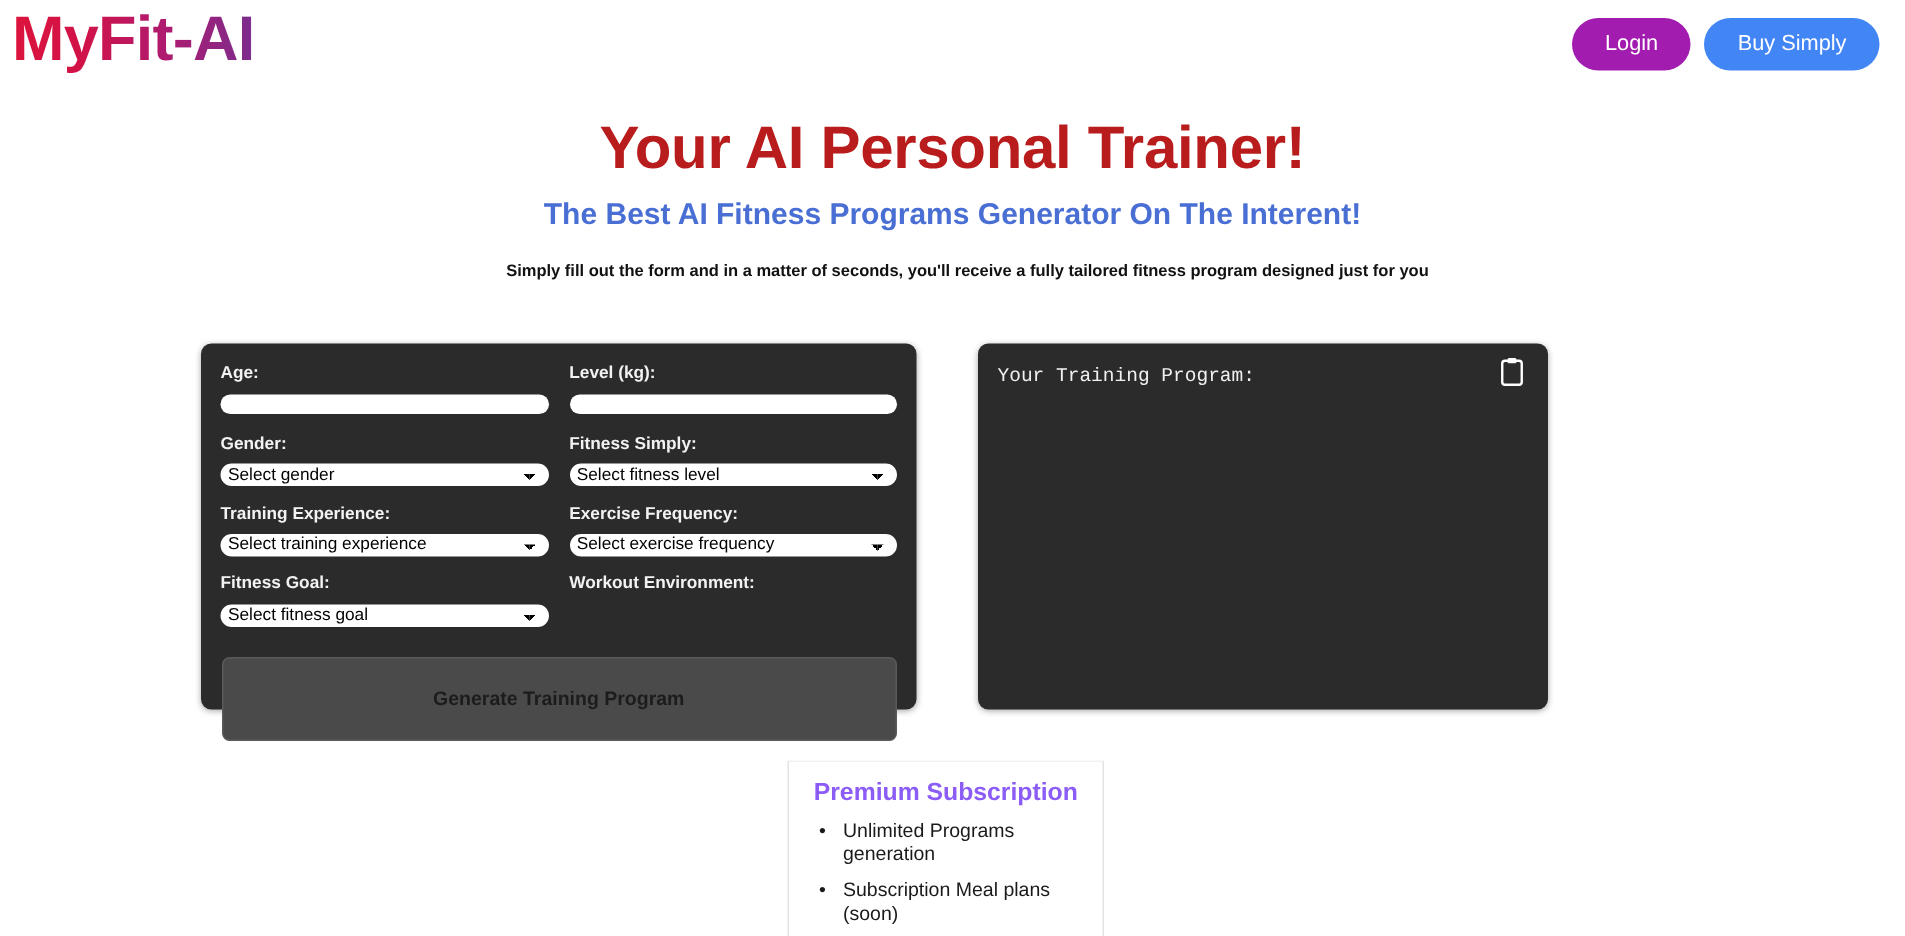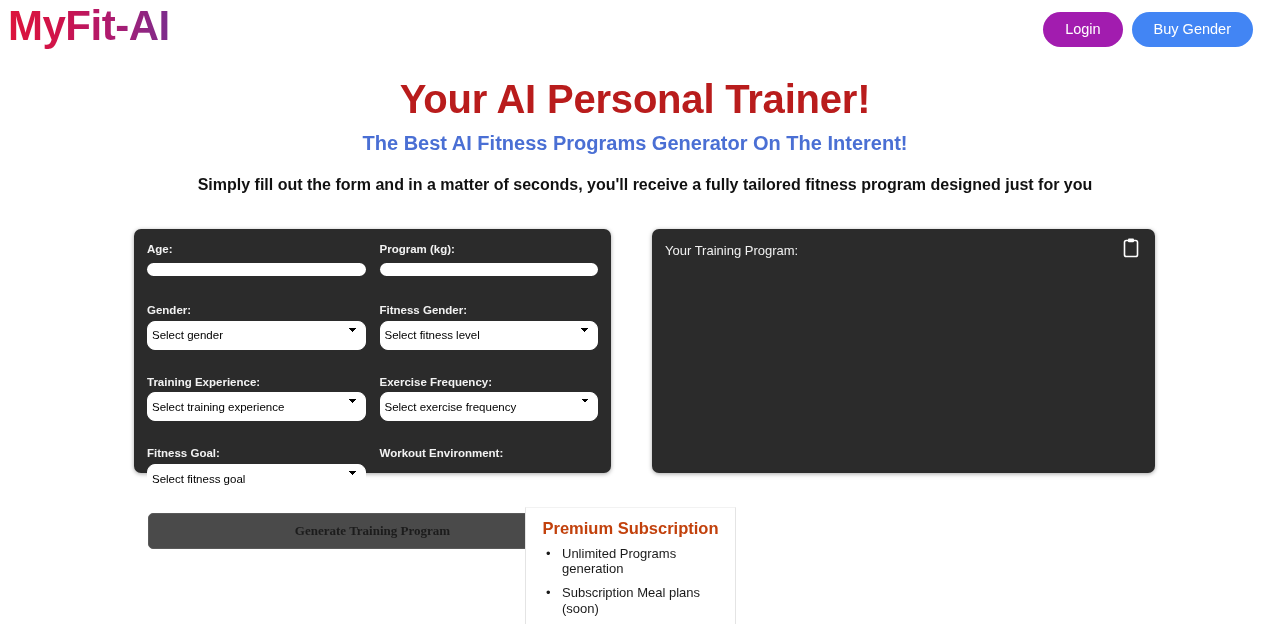--- a/index.html
+++ b/index.html
@@ -80,21 +80,21 @@
   .hero h2 {
     margin: 8px 0 0 0;
     font-size: 20px;
     font-weight: bold;
     color: #4a6fd4;
     line-height: 1.2;
     text-align: center;
   }
   .hero p {
     margin: 20px 0 0 0;
-    font-size: 16px;
+    font-size: 11px;
     font-weight: bold;
     color: #111111;
     line-height: 1.2;
     padding-left: 20px;
   }
 
   
   .panels {
     position: absolute;
     left: 134px;
@@ -106,32 +106,32 @@
     background: #2b2b2b;
     border-radius: 7px;
     box-shadow: 0 1px 4px rgba(0,0,0,0.35);
   }
   .form-panel {
     width: 477px;
     height: 244px;
     padding: 14px 13px 13px 13px;
   }
   .output-panel {
-    width: 503px;
+    width: 380px;
     height: 244px;
     padding: 14px 13px 13px 13px;
     position: relative;
+    font-family: Liberation Mono, monospace;
   }
 
   .form-grid {
     display: grid;
     grid-template-columns: 1fr 1fr;
     column-gap: 14px;
     row-gap: 0px;
-    gap: 14px;
   }
   .field { margin-bottom: 12px; }
   .field label {
     display: block;
     color: #f2f2f2;
     font-size: 11.5px;
     font-weight: bold;
     margin-bottom: 3px;
     line-height: 1.2;
   }
@@ -141,21 +141,21 @@
     border: none;
     border-radius: 7px;
     background: #ffffff;
     padding: 1px 6px;
     font-size: 11.5px;
     font-family: "Liberation Sans", sans-serif;
     outline: none;
   }
   .field select {
     width: 100%;
-    height: 29px;
+    height: 15px;
     border: 1px solid #ffffff;
     border-radius: 8px;
     background: #ffffff;
     padding: 0 4px;
     font-size: 11.5px;
     font-family: "Liberation Sans", sans-serif;
     color: #000000;
     outline: none;
     -webkit-appearance: none;
     appearance: none;
@@ -172,22 +172,22 @@
   .generate-btn {
     display: block;
     width: 450px;
     margin: 8px auto 0 auto;
     background: #4a4a4a;
     border: 1px solid #5a5a5a;
     border-radius: 5px;
     color: #1c1c1c;
     font-size: 13px;
     font-weight: bold;
-    font-family: Liberation Serif, serif;
-    padding: 9px 0;
+    font-family: Liberation Sans, sans-serif;
+    padding: 19px 0;
     cursor: pointer;
     line-height: 1.2;
   }
 
   .output-label {
     color: #f0f0f0;
     font-size: 13px;
     font-weight: 400;
     line-height: 1.2;
   }
@@ -218,21 +218,21 @@
     border-left: 1px solid #e4e4e4;
     border-right: 1px solid #e4e4e4;
     border-top: 1px solid #f2f2f2;
     text-align: center;
     padding-top: 5px;
   }
   .premium-card h3 {
     margin: 6px 0 3px 0;
     font-size: 16.5px;
     font-weight: bold;
-    color: #c2410c;
+    color: #8b5cf6;
     line-height: 1.2;
   }
   .premium-card ul {
     margin: 0;
     padding: 0 0 0 20px;
     list-style: none;
     text-align: left;
   }
   .premium-card li {
     position: relative;
@@ -252,52 +252,52 @@
   .premium-card li.indented { padding-left: 28px; }
   .premium-card li.indented::before { left: 2px; }
 </style>
 </head>
 <body>
 
 <div class="header">
   <div class="logo">MyFit-AI</div>
   <div class="header-actions">
     <button class="btn-login">Login</button>
-    <button class="btn-premium">Buy Gender</button>
+    <button class="btn-premium">Buy Simply</button>
   </div>
 </div>
 
 <div class="hero">
   <h1>Your AI Personal Trainer!</h1>
   <h2>The Best AI Fitness Programs Generator On The Interent!</h2>
   <p>Simply fill out the form and in a matter of seconds, you'll receive a fully tailored fitness program designed just for you</p>
 </div>
 
 <div class="panels">
 
   <div class="panel form-panel">
     <div class="form-grid">
 
       <div class="field">
         <label>Age:</label>
         <input type="text" placeholder="" style="">
       </div>
 
       <div class="field">
-        <label>Program (kg):</label>
+        <label>Level (kg):</label>
         <input type="text" placeholder="" style="">
       </div>
 
       <div class="field">
         <label>Gender:</label>
         <select><option>Select gender</option></select>
       </div>
 
       <div class="field">
-        <label>Fitness Gender:</label>
+        <label>Fitness Simply:</label>
         <select><option>Select fitness level</option></select>
       </div>
 
       <div class="field">
         <label>Training Experience:</label>
         <select><option>Select training experience</option></select>
       </div>
 
       <div class="field">
         <label>Exercise Frequency:</label>

